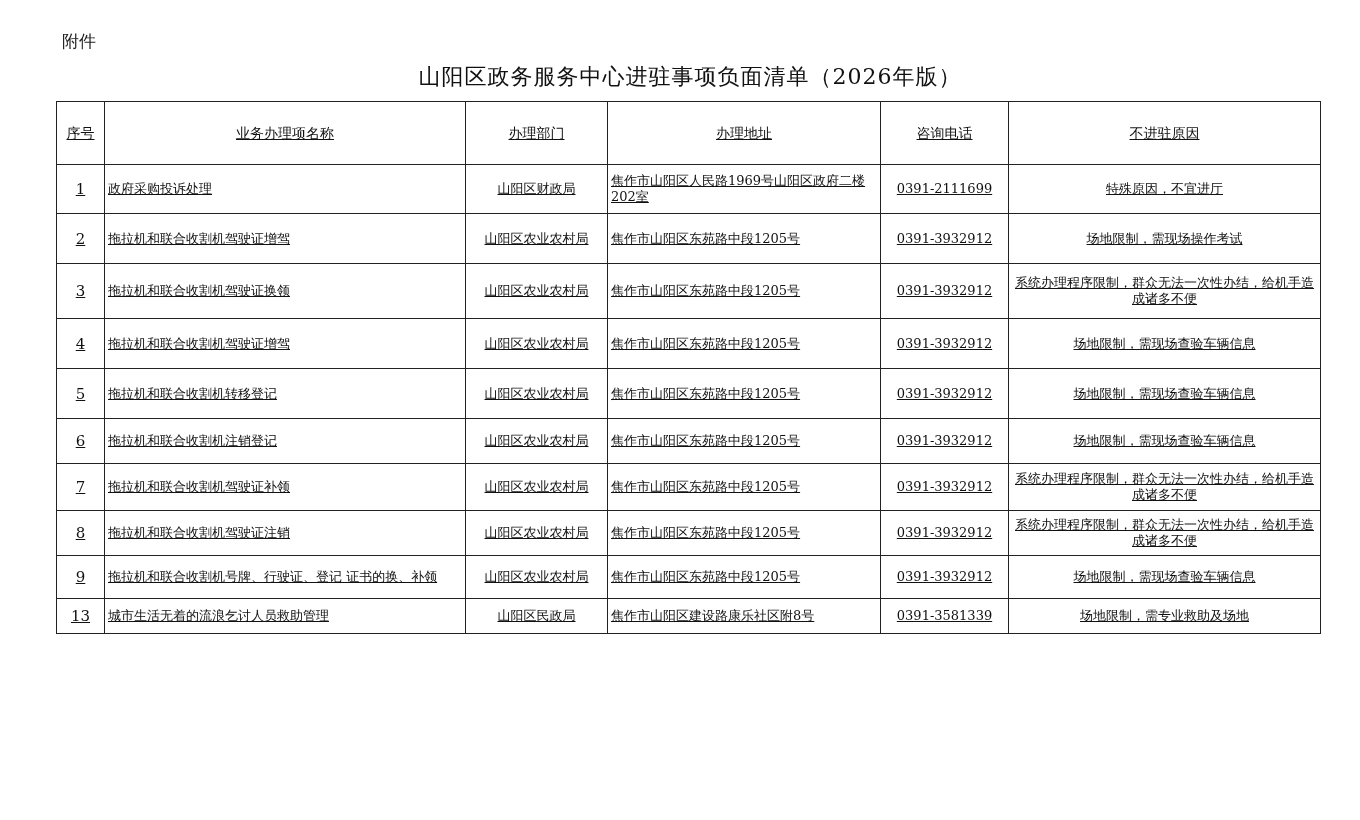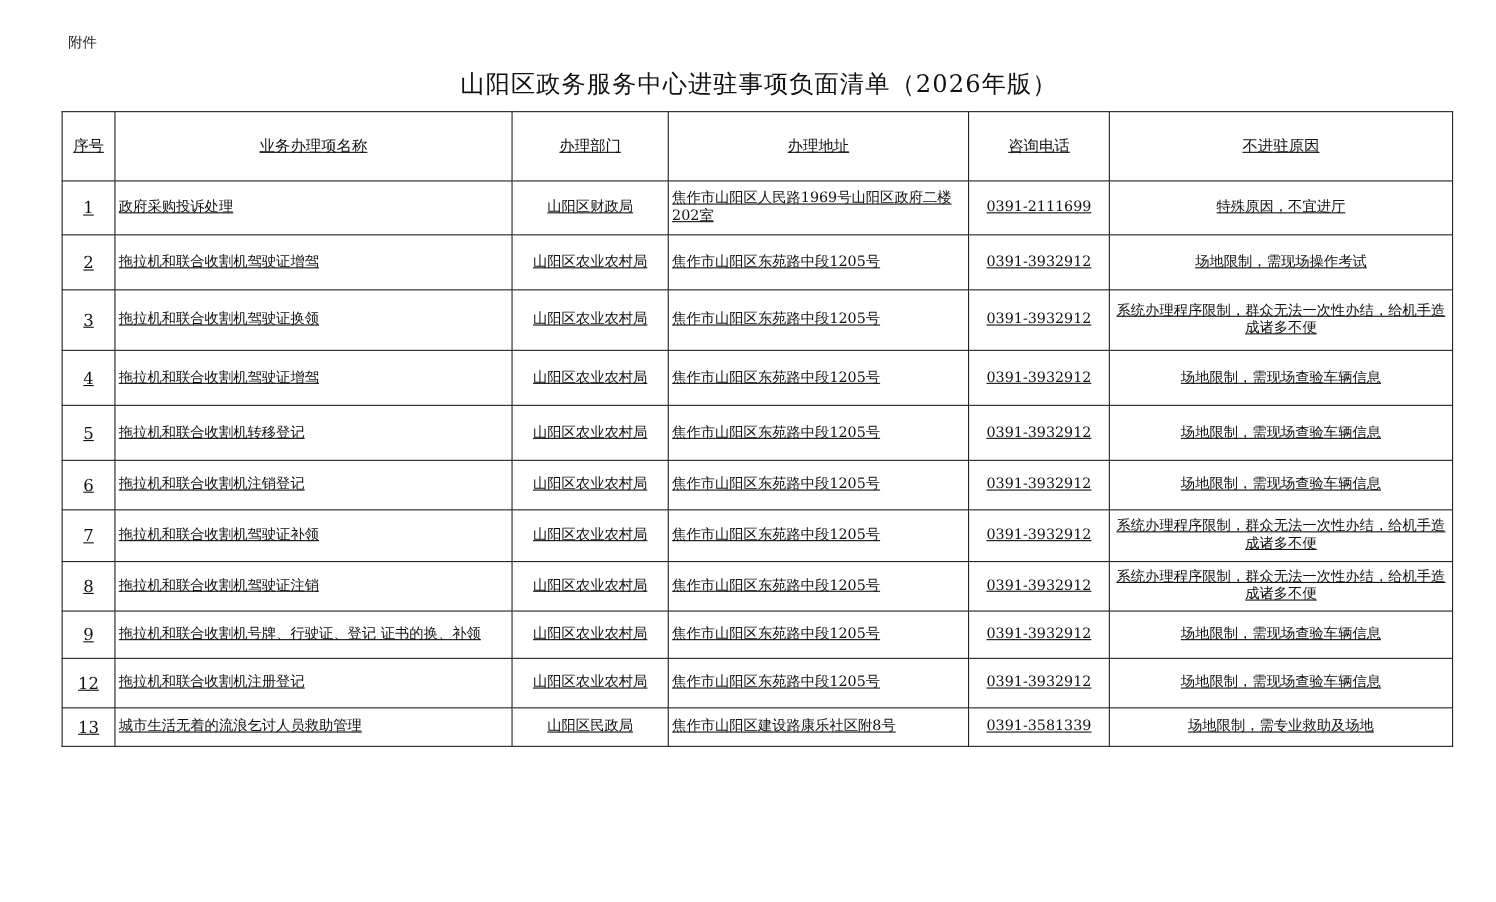--- a/index.html
+++ b/index.html
@@ -13,21 +13,21 @@
     position: relative;
     overflow: hidden;
     font-family: "DejaVu Serif", "Liberation Serif", serif;
     color: #111111;
   }
   .attachment {
     position: absolute;
     left: 62px;
     top: 30px;
     font-family: "DejaVu Sans", "Liberation Sans", sans-serif;
-    font-size: 13px;
+    font-size: 17px;
     color: #222;
   }
   .title {
     position: absolute;
     left: 0;
     width: 1360px;
     top: 62px;
     text-align: center;
     font-size: 22px;
     letter-spacing: 1px;
@@ -156,28 +156,20 @@
       <td class="c-reason">系统办理程序限制，群众无法一次性办结，给机手造成诸多不便</td>
     </tr>
     <tr style="height:43px">
       <td class="c-no">9</td>
       <td class="c-name">拖拉机和联合收割机号牌、行驶证、登记 证书的换、补领</td>
       <td class="c-dept">山阳区农业农村局</td>
       <td class="c-addr">焦作市山阳区东苑路中段1205号</td>
       <td class="c-tel">0391-3932912</td>
       <td class="c-reason">场地限制，需现场查验车辆信息</td>
     </tr>
-    <tr style="height:45px">
-      <td class="c-no">12</td>
-      <td class="c-name">拖拉机和联合收割机注册登记</td>
-      <td class="c-dept">山阳区农业农村局</td>
-      <td class="c-addr">焦作市山阳区东苑路中段1205号</td>
-      <td class="c-tel">0391-3932912</td>
-      <td class="c-reason">场地限制，需现场查验车辆信息</td>
-    </tr>
     <tr style="height:35px">
       <td class="c-no">13</td>
       <td class="c-name">城市生活无着的流浪乞讨人员救助管理</td>
       <td class="c-dept">山阳区民政局</td>
       <td class="c-addr">焦作市山阳区建设路康乐社区附8号</td>
       <td class="c-tel">0391-3581339</td>
       <td class="c-reason">场地限制，需专业救助及场地</td>
     </tr>
   </tbody>
 </table>

